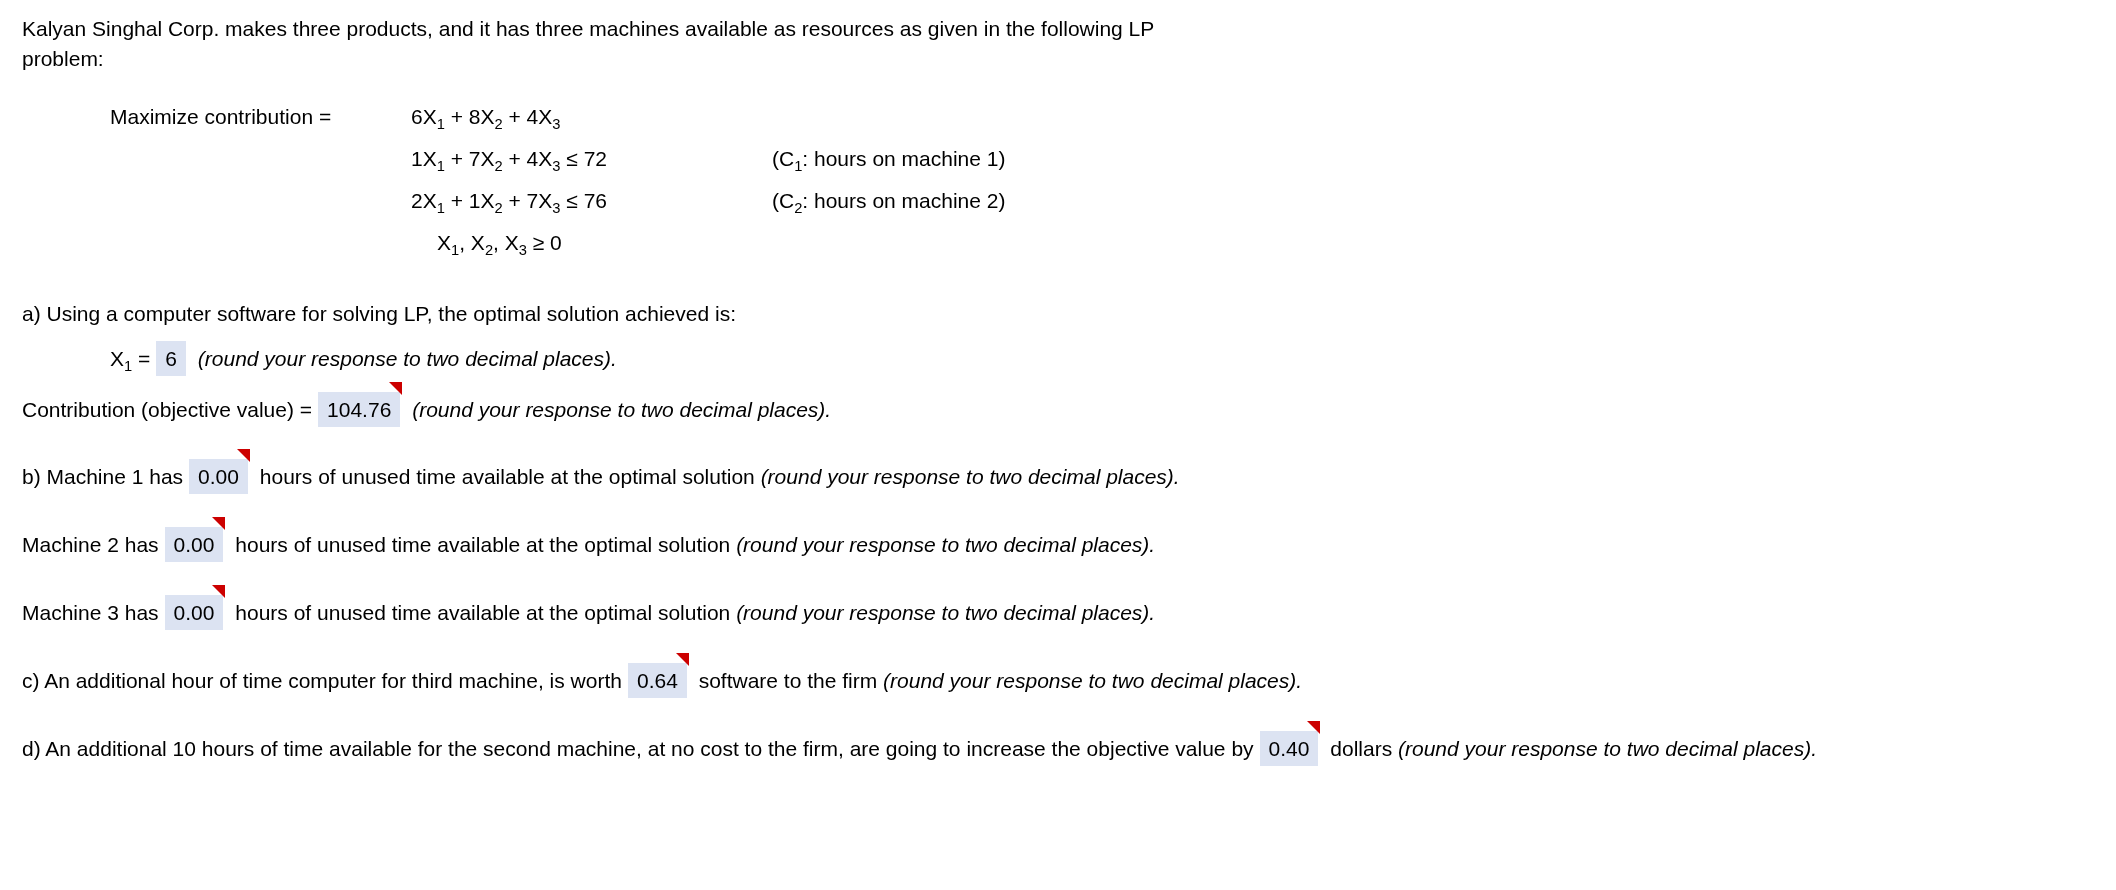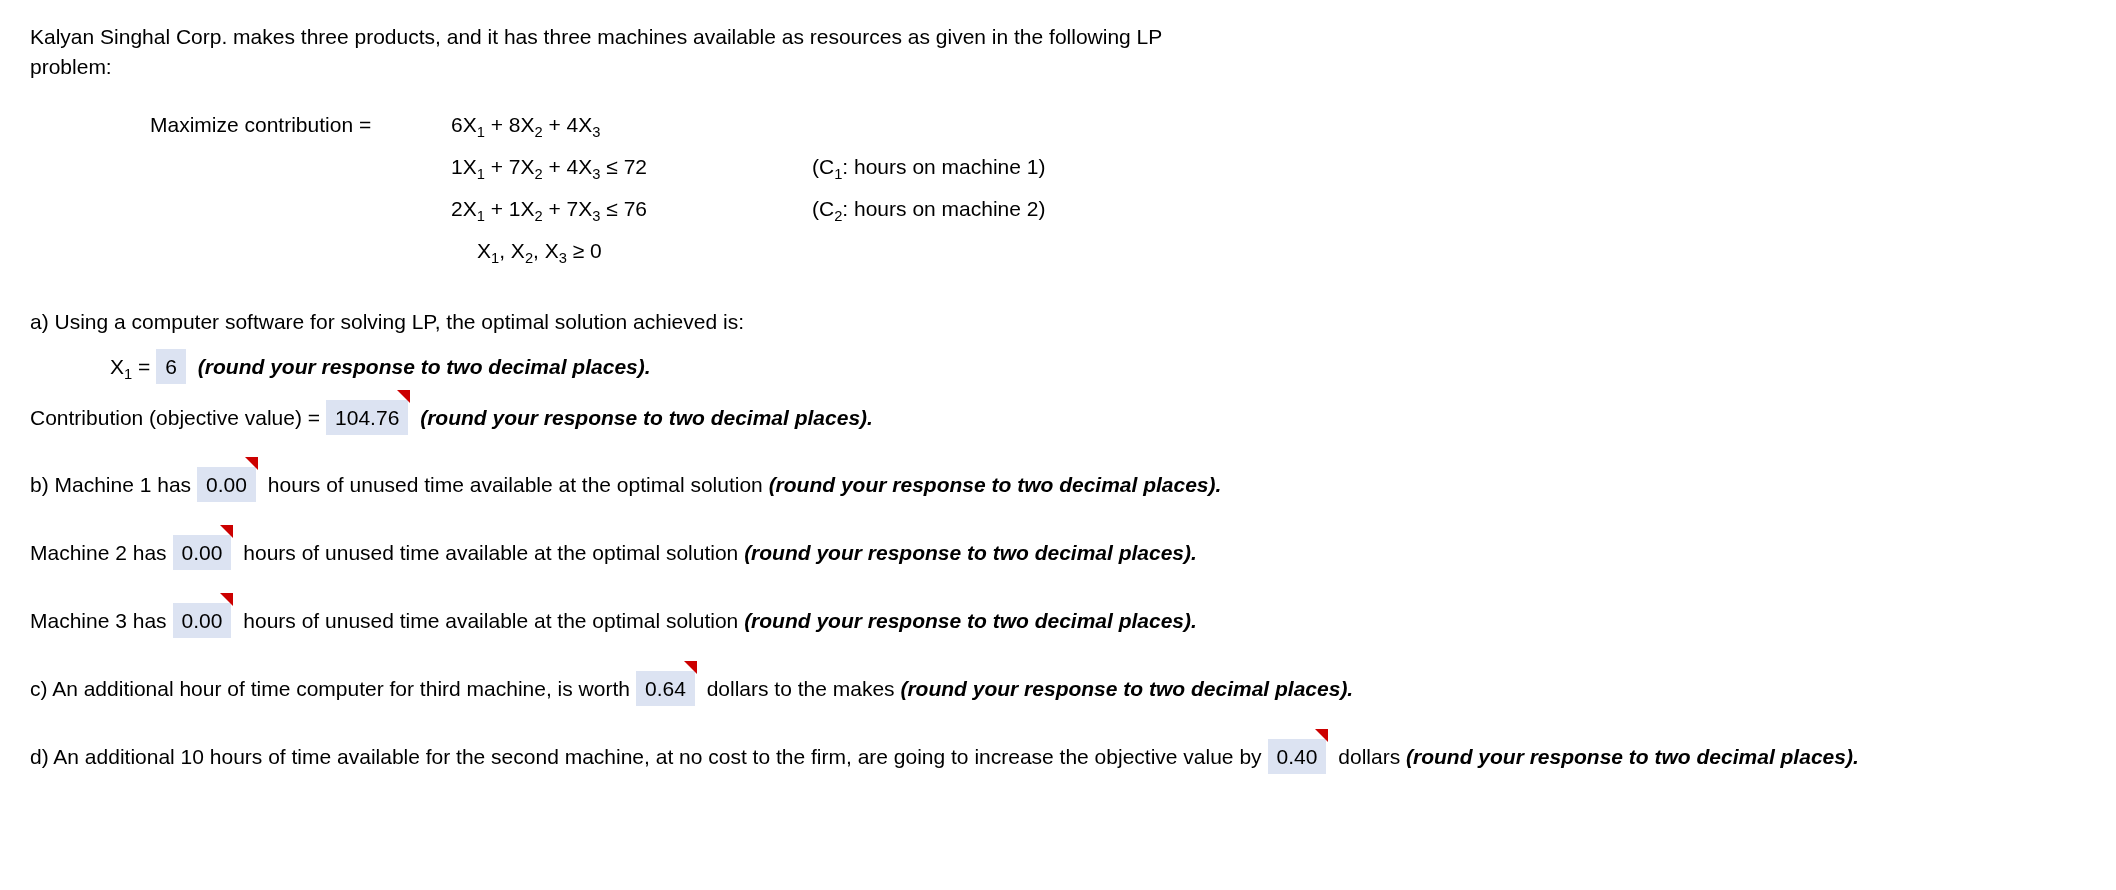--- a/index.html
+++ b/index.html
@@ -11,37 +11,36 @@
     font-size: 21px;
   }
   body {
     width: 2116px;
     height: 890px;
     overflow: hidden;
   }
   .page {
     padding: 14px 0 0 22px;
   }
-  p { margin: 8px; }
+  p { margin: 0; }
   sub {
     font-size: 0.7em;
     line-height: 0;
   }
   .intro {
     line-height: 30px;
   }
   .lp {
     margin: 22px 0 0 88px;
   }
   .lp-row {
     display: flex;
     align-items: flex-end;
     height: 42px;
     line-height: 42px;
-    margin-left: 40px;
   }
   .lp-label { width: 301px; flex: 0 0 auto; }
   .lp-expr  { width: 361px; flex: 0 0 auto; }
   .lp-note  { flex: 0 0 auto; }
   .lp-nonneg { margin-left: 327px; }
   .stmt {
     line-height: 31px;
     white-space: nowrap;
   }
   .heading-a { margin-top: 34px; }
@@ -50,21 +49,20 @@
     line-height: 31px;
     white-space: nowrap;
   }
   .contribution-line { margin-top: 16px; }
   .b-line-first { margin-top: 32px; }
   .b-line { margin-top: 33px; }
   .c-line { margin-top: 33px; }
   .d-line { margin-top: 33px; }
   .note {
     font-style: italic;
-    font-weight: bold;
   }
   .answer-box {
     position: relative;
     display: inline-block;
     background: #dce3f2;
     padding: 2px 9px;
     margin: 0 6px;
     white-space: nowrap;
   }
   .flag {
@@ -135,21 +133,21 @@
   </p>
 
   <p class="stmt b-line">
     <span>Machine 3 has</span><span class="answer-box"><span>0.00</span><span class="flag"></span></span>
     <span>hours of unused time available at the optimal solution</span>
     <span class="note">(round your response to two decimal places).</span>
   </p>
 
   <p class="stmt c-line">
     <span>c) An additional hour of time computer for third machine, is worth</span><span class="answer-box"><span>0.64</span><span class="flag"></span></span>
-    <span>dollars to the makes</span>
+    <span>software to the firm</span>
     <span class="note">(round your response to two decimal places).</span>
   </p>
 
   <p class="stmt d-line">
     <span>d) An additional 10 hours of time available for the second machine, at no cost to the firm, are going to increase the objective value by</span><span class="answer-box"><span>0.40</span><span class="flag"></span></span>
     <span>dollars</span>
     <span class="note">(round your response to two decimal places).</span>
   </p>
 
 </div>

